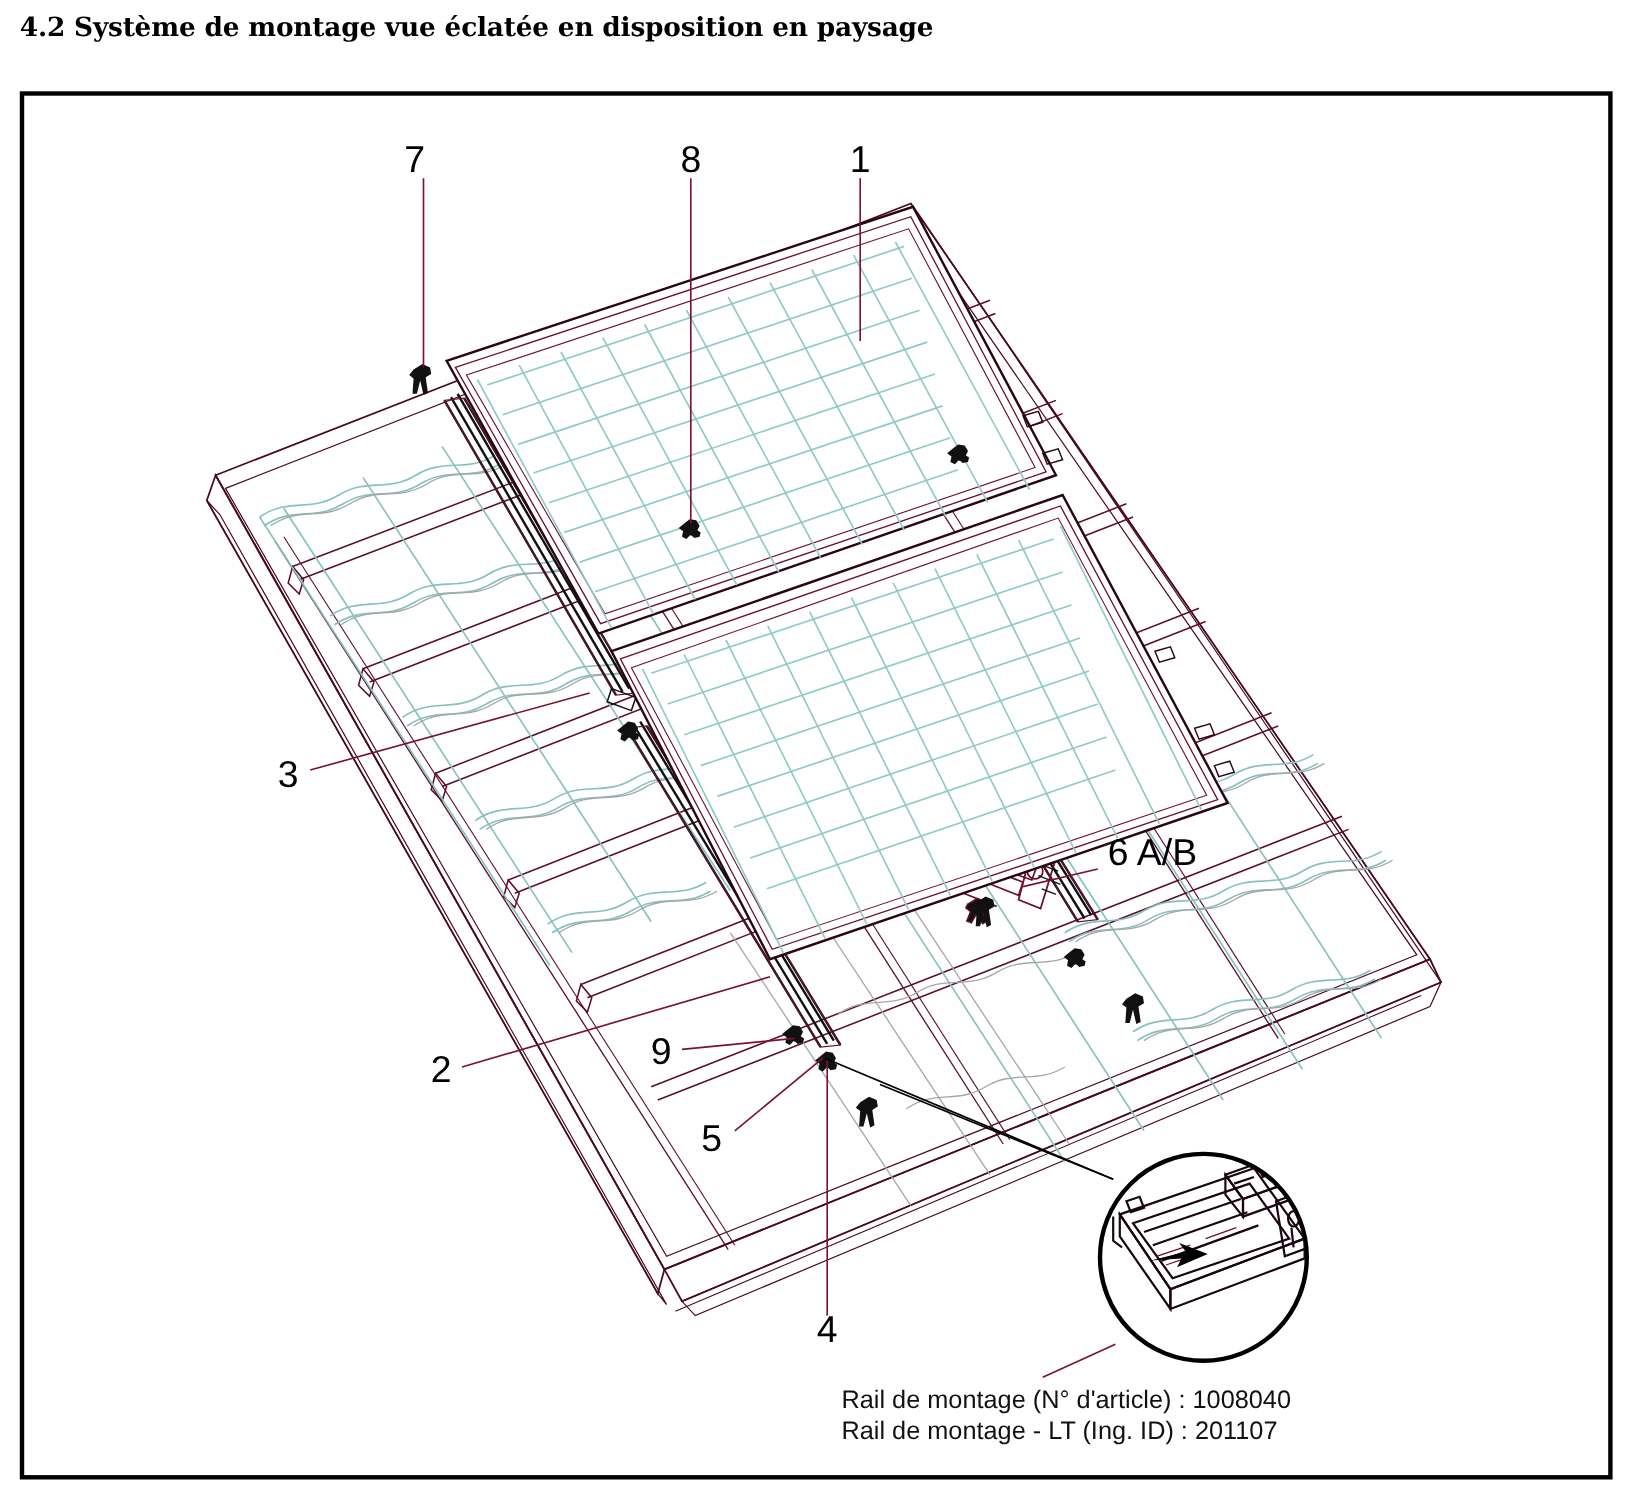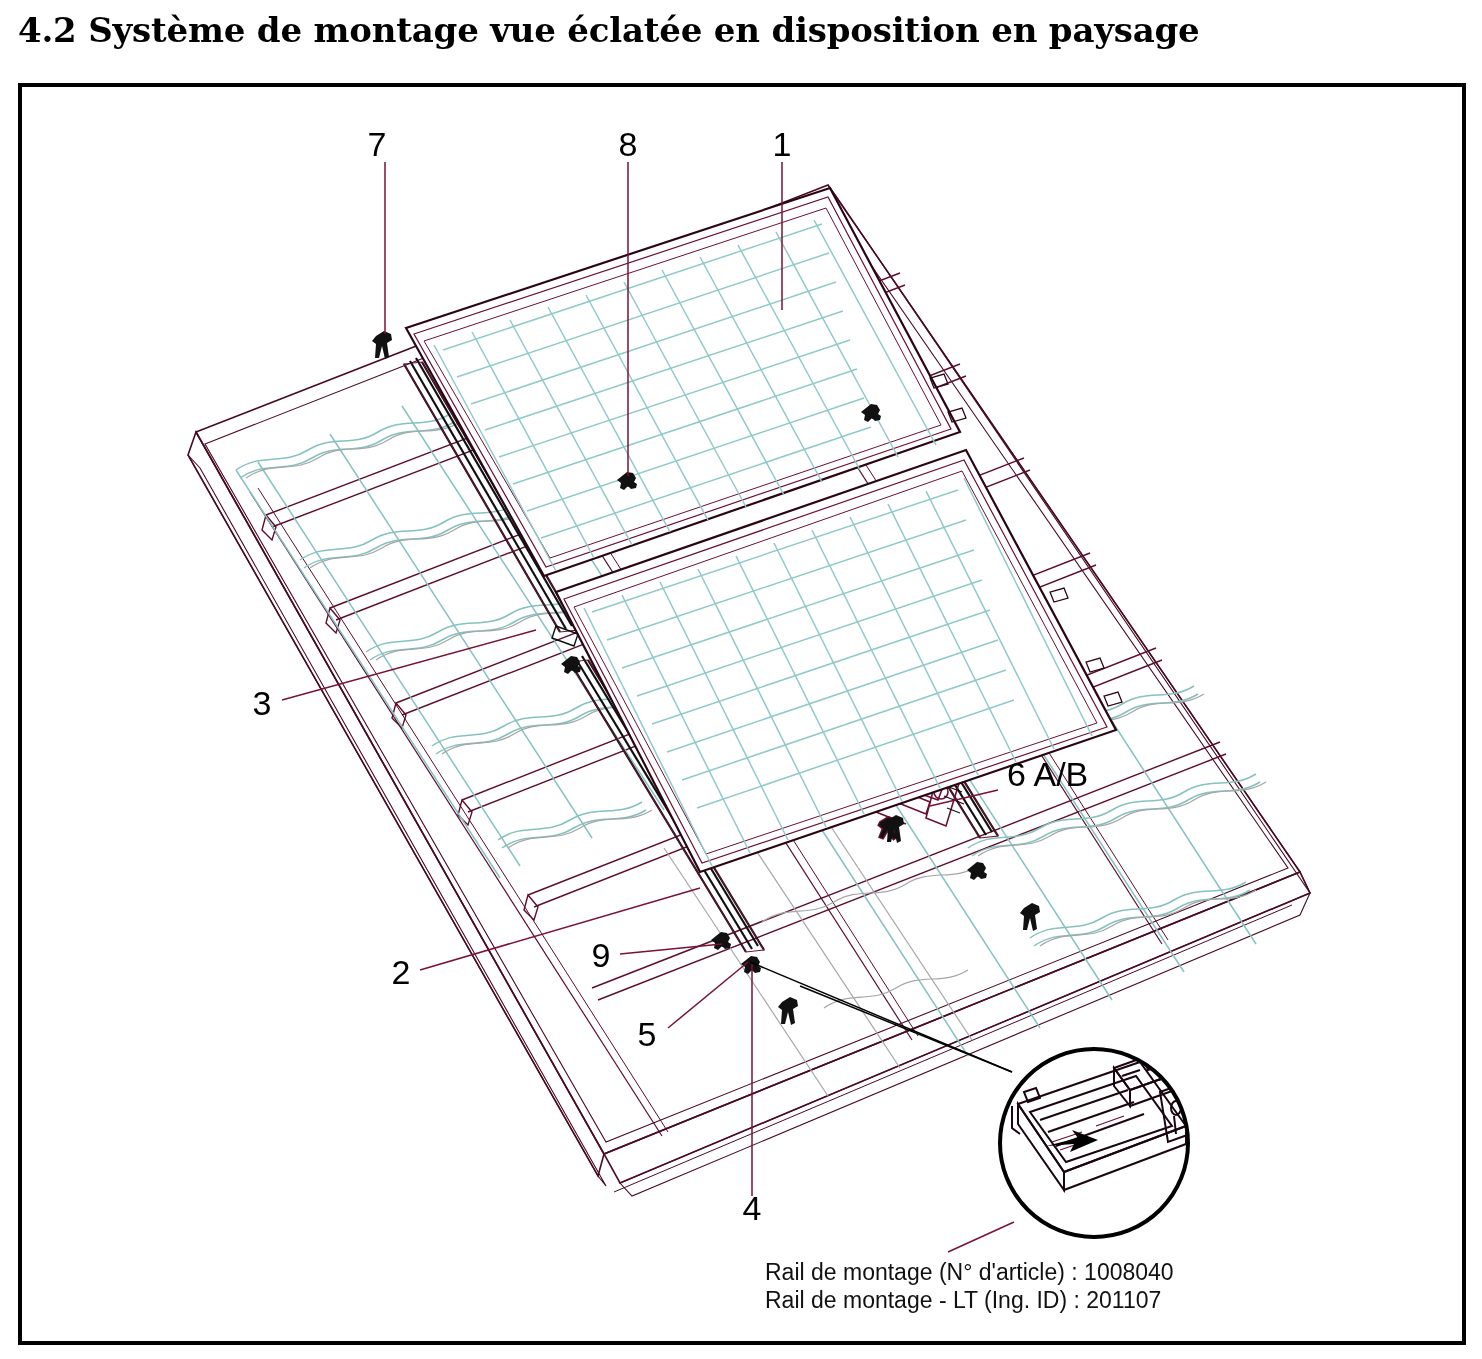--- a/index.html
+++ b/index.html
@@ -1,21 +1,21 @@
 <!DOCTYPE html>
 <html><head>
 <meta charset="utf-8">
 <style>
   html,body{margin:0;padding:0;background:#ffffff;}
   body{width:1482px;height:1359px;font-family:"Liberation Sans",sans-serif;overflow:hidden;position:relative;}
   #page{position:relative;width:1482px;height:1359px;background:#fff;}
   #title{
     position:absolute;left:18px;top:10px;
     font-family:"DejaVu Serif","Liberation Serif",serif;
-    font-weight:bold;font-size:34px;color:#000;letter-spacing:-0.2px;
+    font-weight:bold;font-size:24px;color:#000;letter-spacing:-0.2px;
     white-space:nowrap;
   }
   #frame{
     position:absolute;left:18px;top:83px;width:1448px;height:1262px;
     border:4px solid #000;box-sizing:border-box;
   }
   #svgwrap{position:absolute;left:0;top:0;width:1482px;height:1359px;}
   svg{display:block;}
   .callout{
     font-family:"Liberation Sans",sans-serif;

